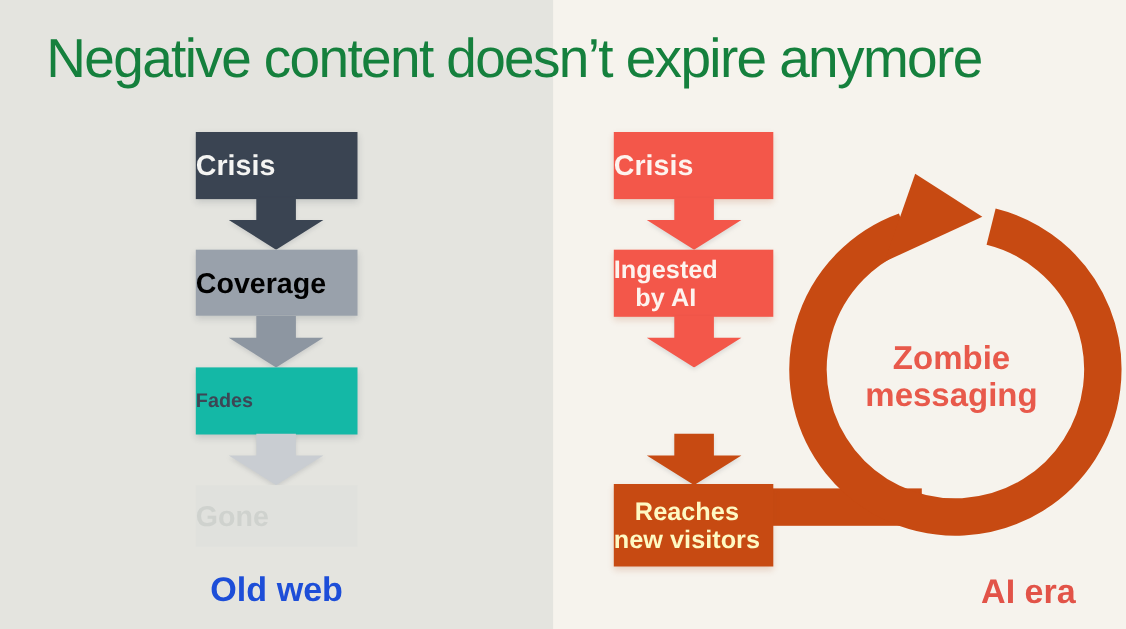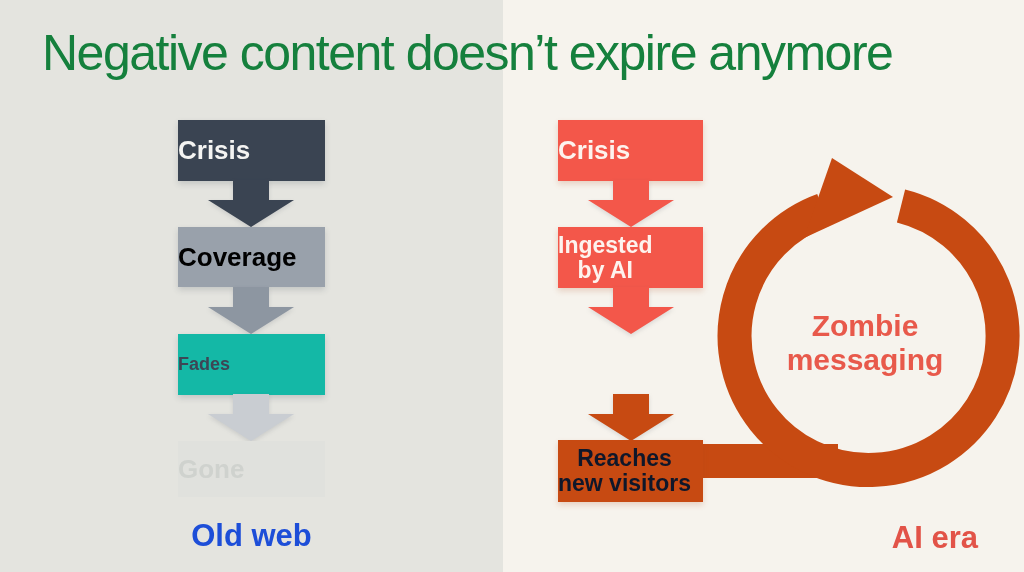--- a/index.html
+++ b/index.html
@@ -29,21 +29,21 @@
   .ow-gone    {top:441px;height:56px;background:#e0e1dd;color:#cfd2ce;font-size:26px;box-shadow:none;}
   .ow-label{
     position:absolute;left:178px;top:518px;width:147px;text-align:center;
     font-size:31px;font-weight:700;color:#1d4ed8;
   }
   
   .ai-box{width:145px;left:558px;box-shadow:0 3px 6px rgba(170,70,25,.20);}
   .ai-crisis  {top:120px;height:61px;background:#f3574a;color:#fdf3ee;font-size:26px;}
   .ai-ingested{top:227px;height:61px;background:#f3574a;color:#fdf3ee;font-size:23px;}
   .ai-cited   {top:333px;height:62px;background:#c74a12;color:#fdf3ee;font-size:23px;}
-  .ai-reaches {top:440px;height:62px;background:#c74a12;color:#0f172a;font-size:23px;}
+  .ai-reaches {top:440px;height:75px;background:#c74a12;color:#fef9c3;font-size:23px;}
   .ai-label{
     position:absolute;left:558px;top:520px;width:420px;text-align:right;
     font-size:31px;font-weight:700;color:#e25348;
   }
 
   .arr{position:absolute;width:90px;height:47px;filter:drop-shadow(0 2px 2px rgba(60,70,80,.15));}
   .arr-l{left:206px;}
   .arr-r{left:586px;}
   .a1{top:180px;}
   .a2{top:287px;}

